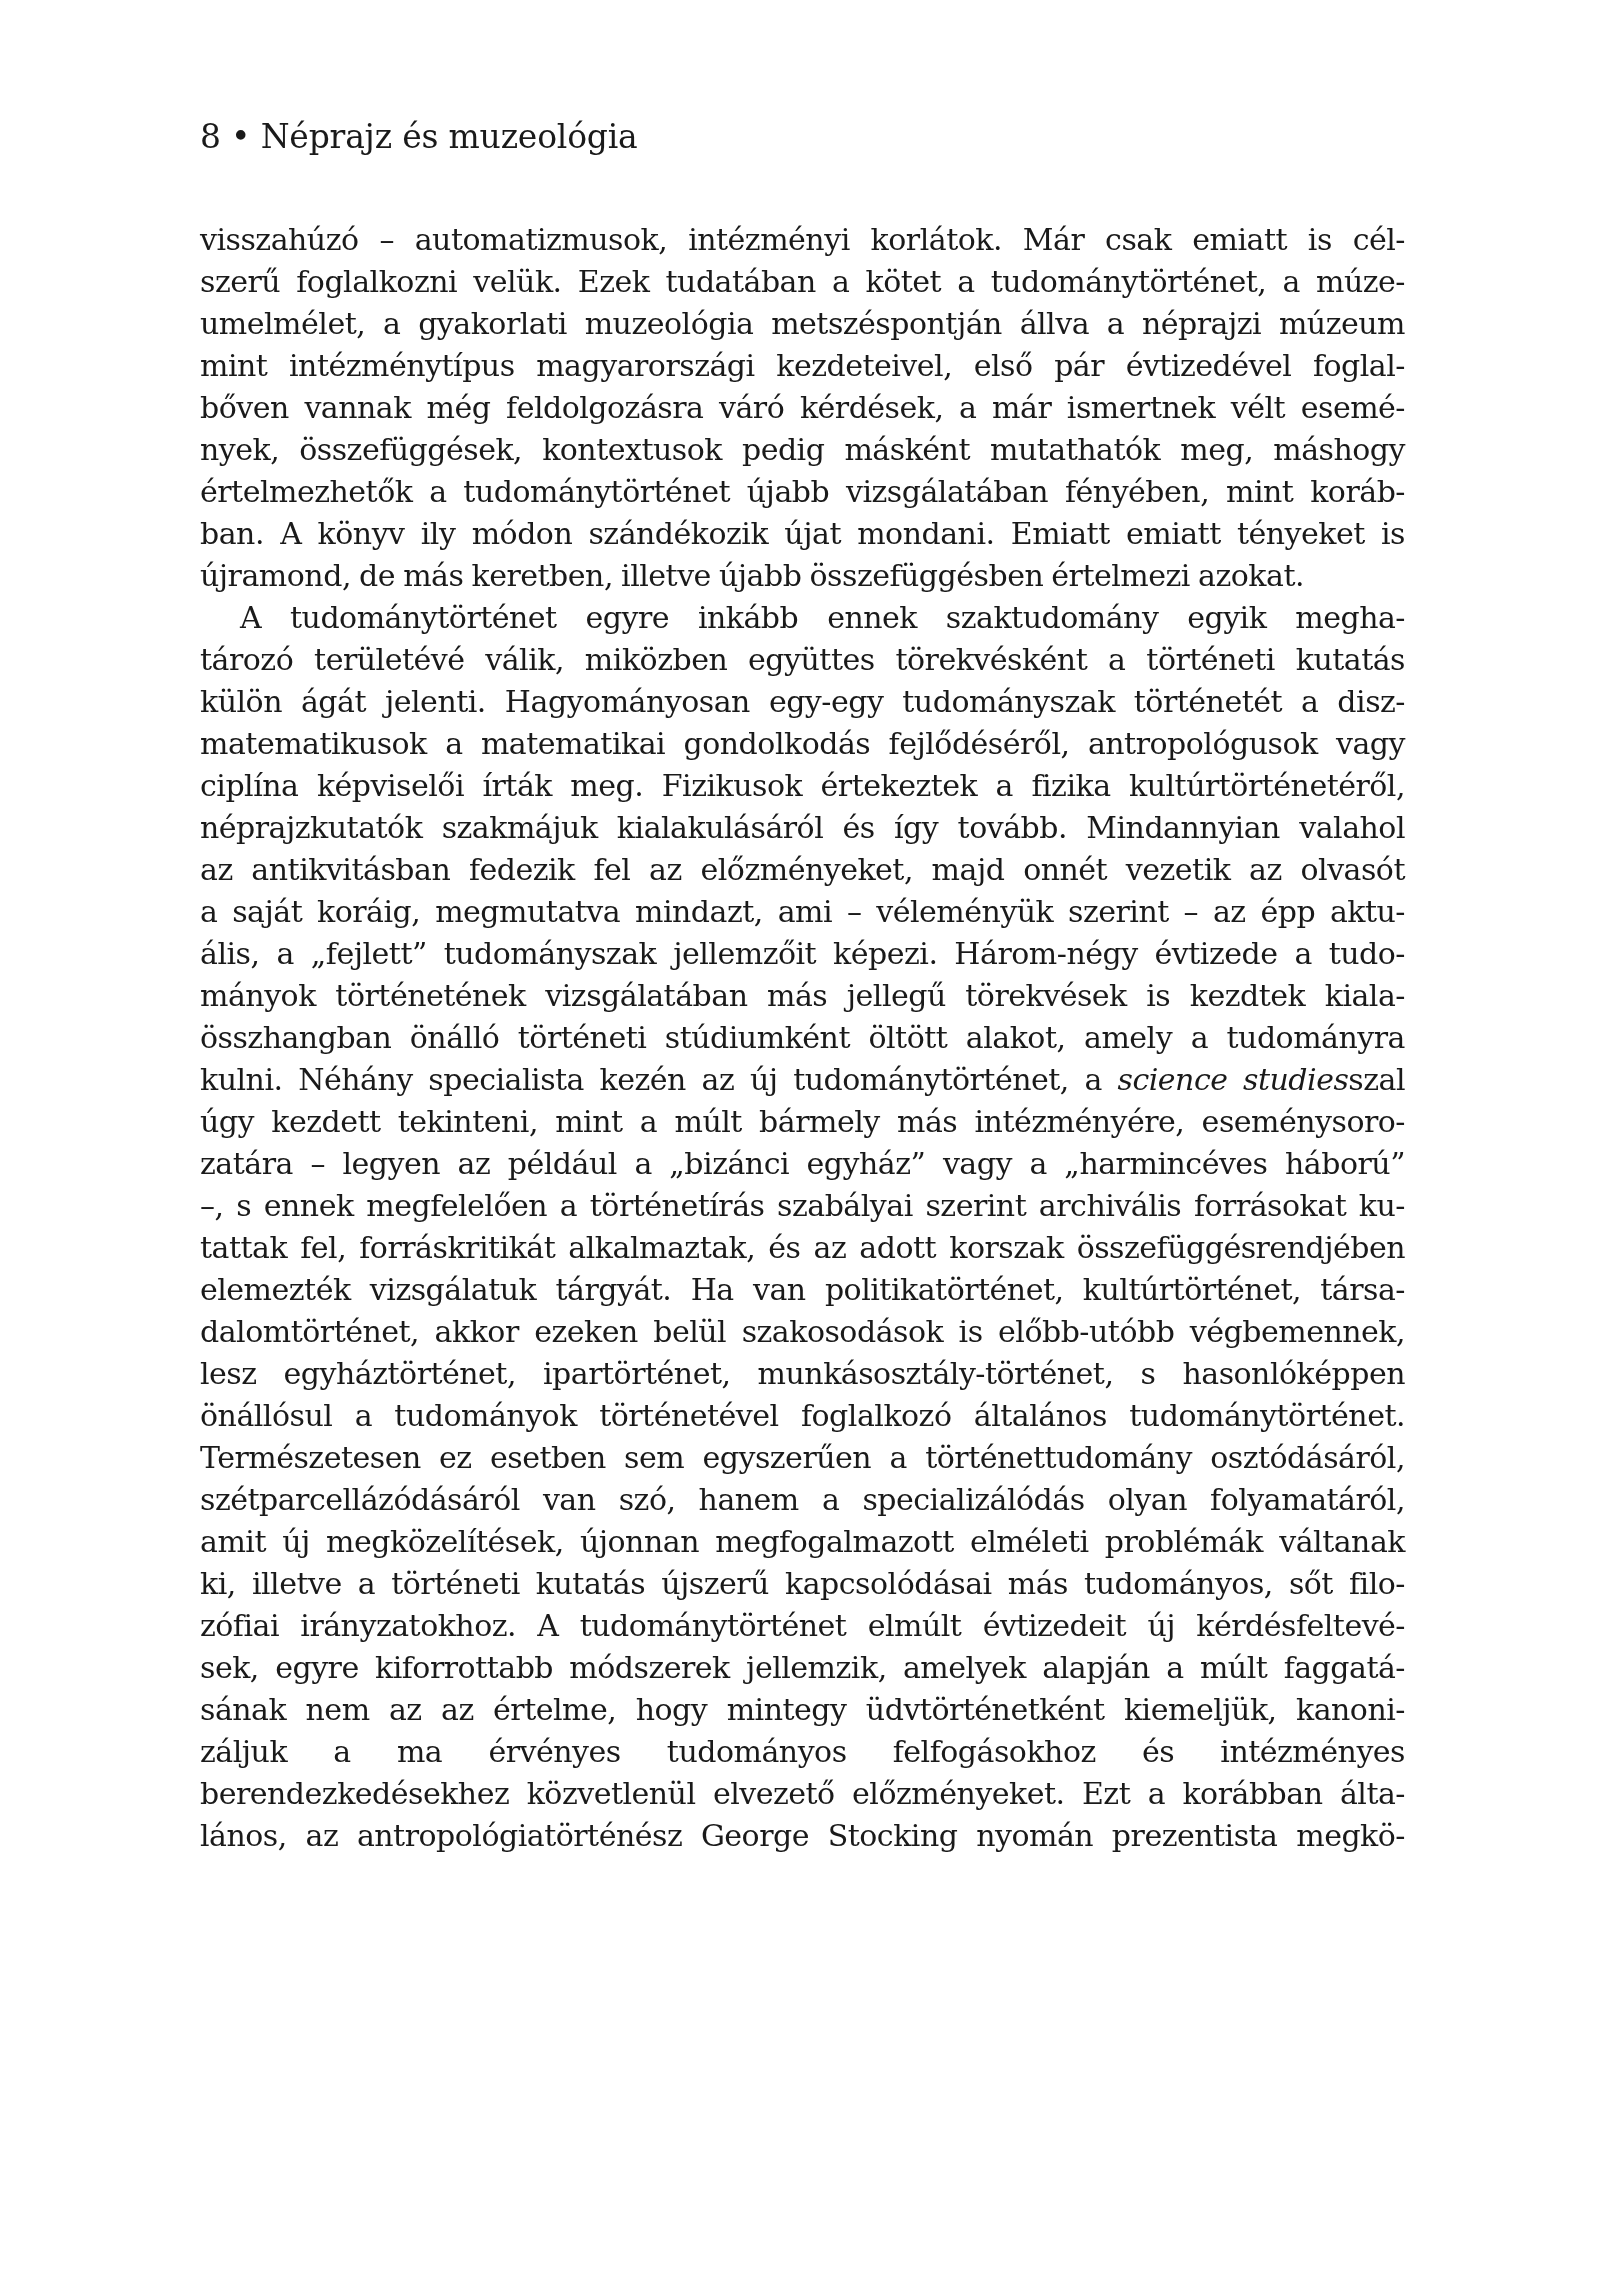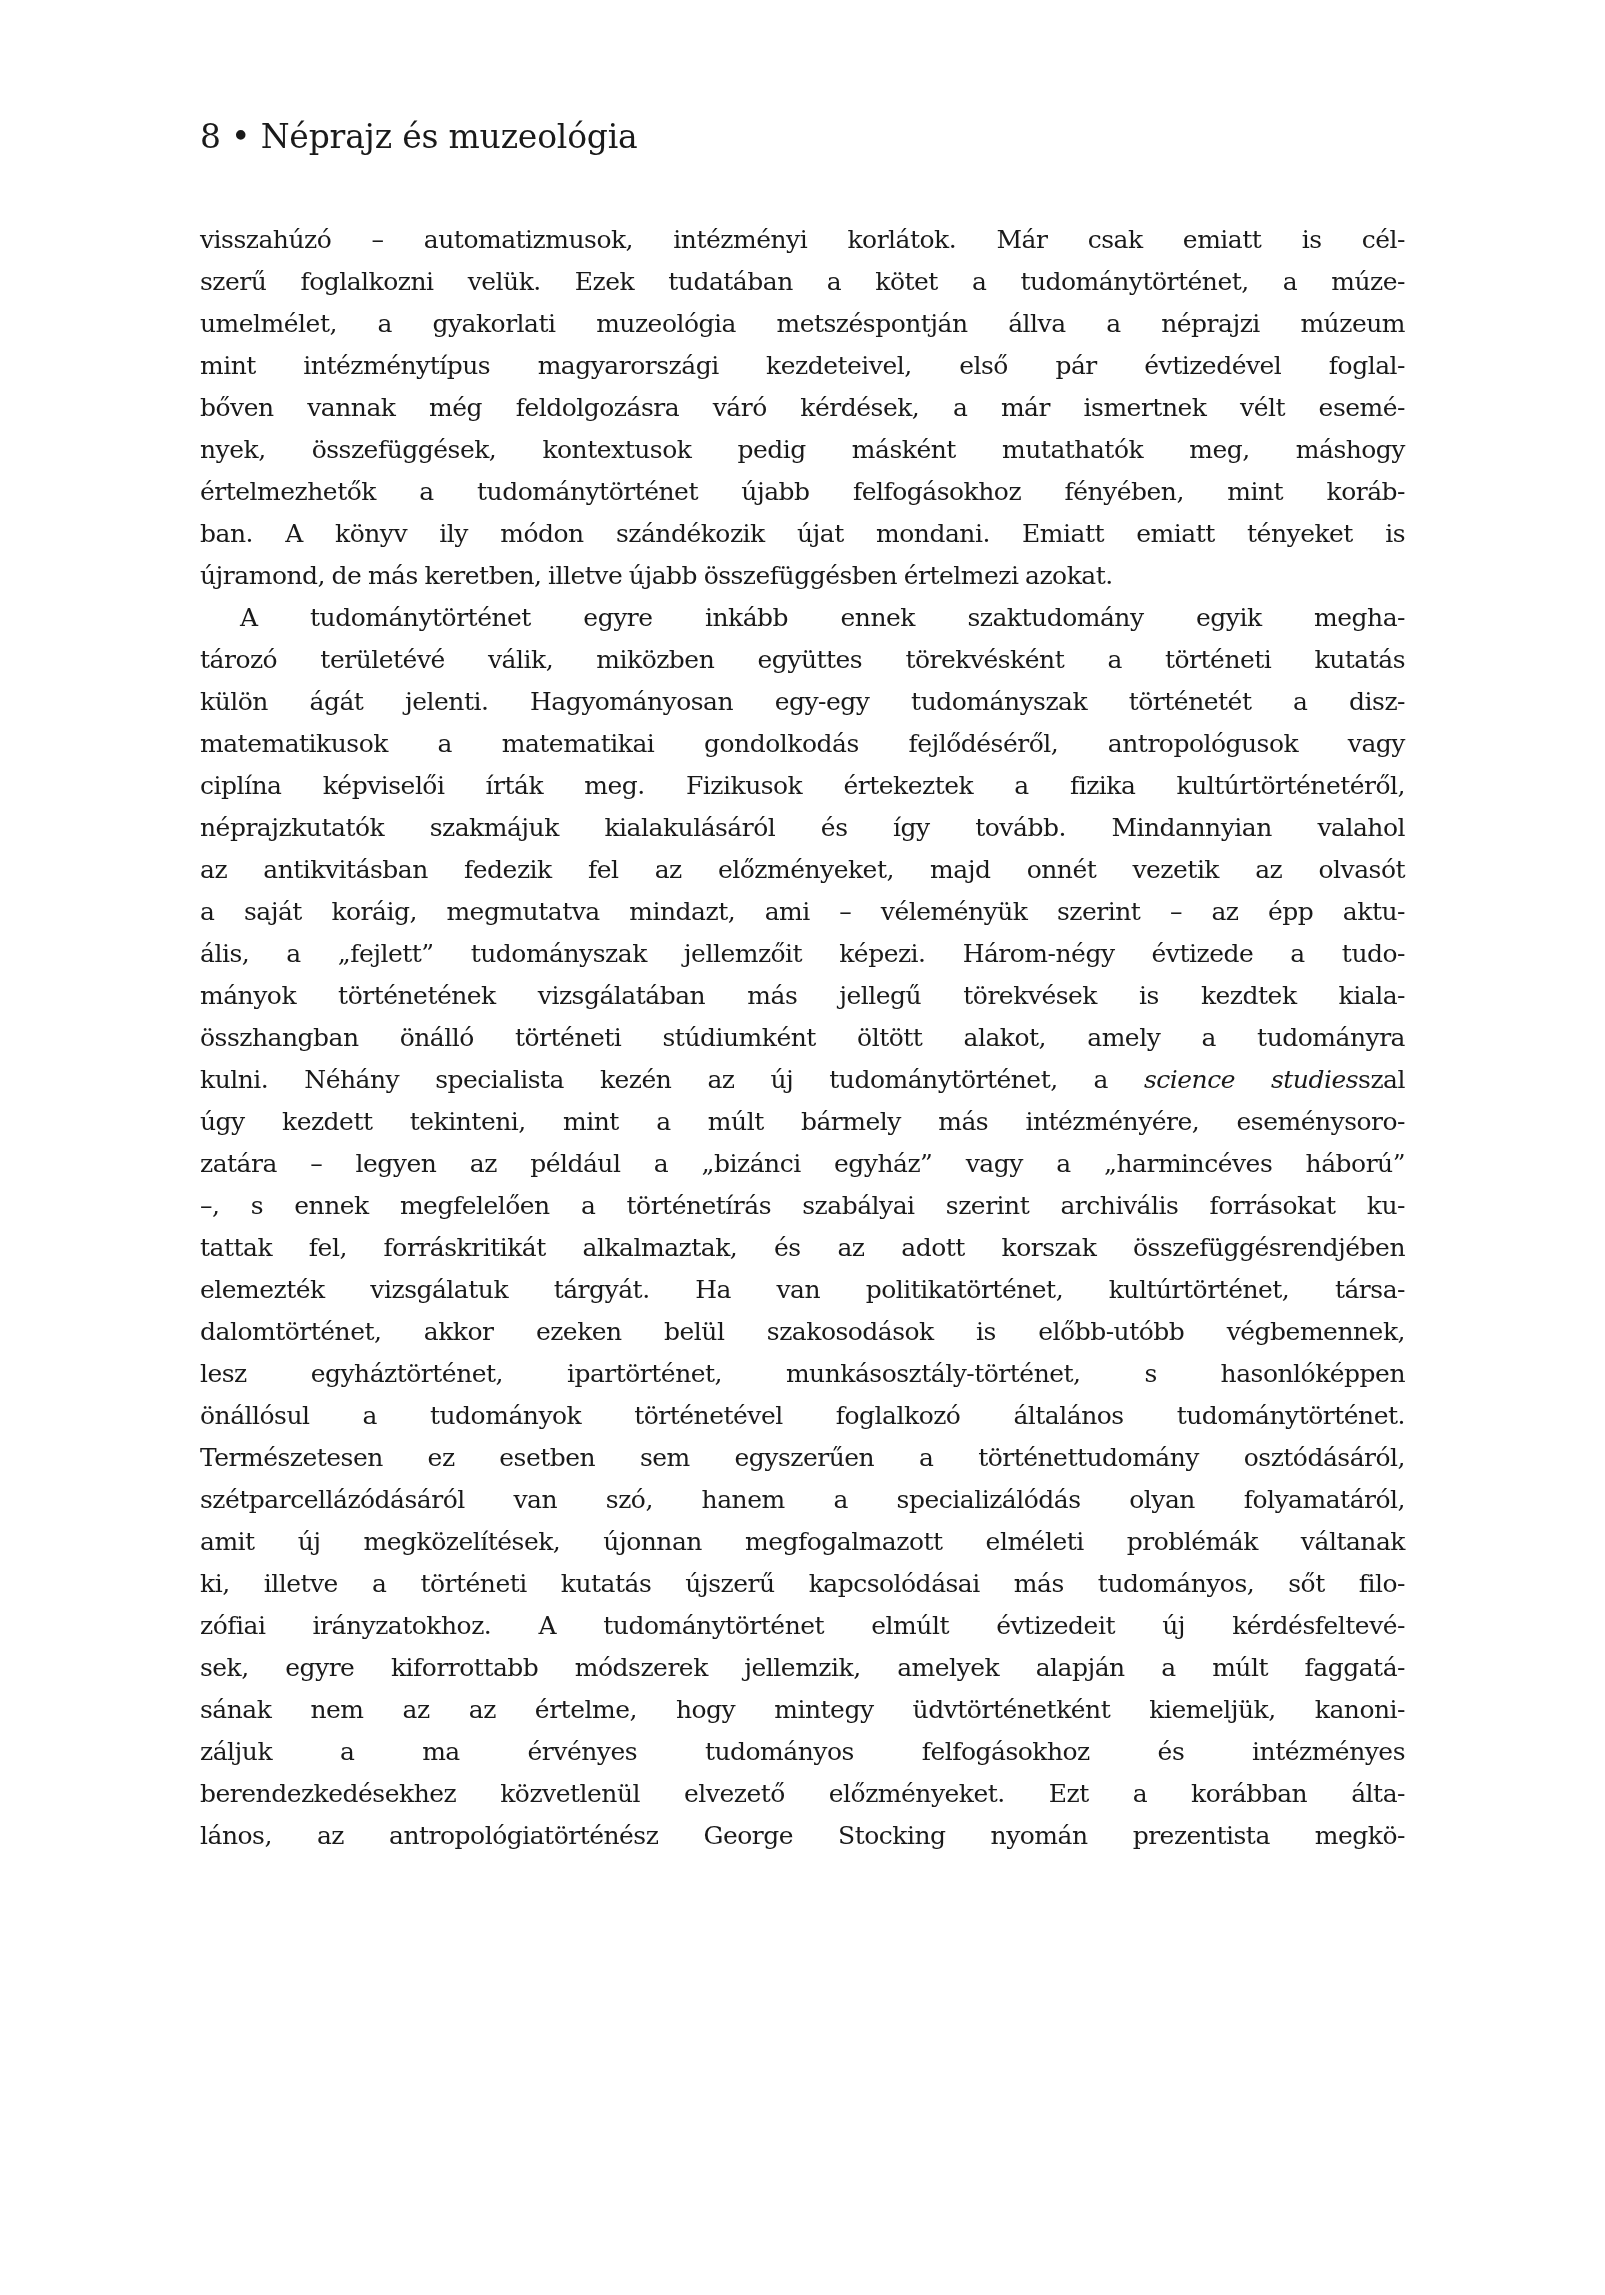--- a/index.html
+++ b/index.html
@@ -28,21 +28,21 @@
     .text-block {
       position: absolute;
       left: 200px;
       top: 219px;
       width: 1205px;
     }
     .line {
       display: block;
       height: 42px;
       line-height: 42px;
-      font-size: 25px;
+      font-size: 30px;
       white-space: nowrap;
       text-align: justify;
       text-align-last: justify;
       letter-spacing: -0.5px;
       word-spacing: -0.9px;
       overflow: visible;
     }
     .line.last {
       text-align-last: left;
     }
@@ -59,21 +59,21 @@
 <div class="running-head">8 • Néprajz és muzeológia</div>
 
 <div class="text-block">
 
   <span class="line">visszahúzó – automatizmusok, intézményi korlátok. Már csak emiatt is cél-</span>
   <span class="line">szerű foglalkozni velük. Ezek tudatában a kötet a tudománytörténet, a múze-</span>
   <span class="line">umelmélet, a gyakorlati muzeológia metszéspontján állva a néprajzi múzeum</span>
   <span class="line">mint intézménytípus magyarországi kezdeteivel, első pár évtizedével foglal-</span>
   <span class="line">bőven vannak még feldolgozásra váró kérdések, a már ismertnek vélt esemé-</span>
   <span class="line">nyek, összefüggések, kontextusok pedig másként mutathatók meg, máshogy</span>
-  <span class="line">értelmezhetők a tudománytörténet újabb felfogásokhoz fényében, mint koráb-</span>
+  <span class="line">értelmezhetők a tudománytörténet újabb vizsgálatában fényében, mint koráb-</span>
   <span class="line">ban. A könyv ily módon szándékozik újat mondani. Emiatt emiatt tényeket is</span>
   <span class="line last">újramond, de más keretben, illetve újabb összefüggésben értelmezi azokat.</span>
 
   <span class="line indent">A tudománytörténet egyre inkább ennek szaktudomány egyik megha-</span>
   <span class="line">tározó területévé válik, miközben együttes törekvésként a történeti kutatás</span>
   <span class="line">külön ágát jelenti. Hagyományosan egy-egy tudományszak történetét a disz-</span>
   <span class="line">matematikusok a matematikai gondolkodás fejlődéséről, antropológusok vagy</span>
   <span class="line">ciplína képviselői írták meg. Fizikusok értekeztek a fizika kultúrtörténetéről,</span>
   <span class="line">néprajzkutatók szakmájuk kialakulásáról és így tovább. Mindannyian valahol</span>
   <span class="line">az antikvitásban fedezik fel az előzményeket, majd onnét vezetik az olvasót</span>

